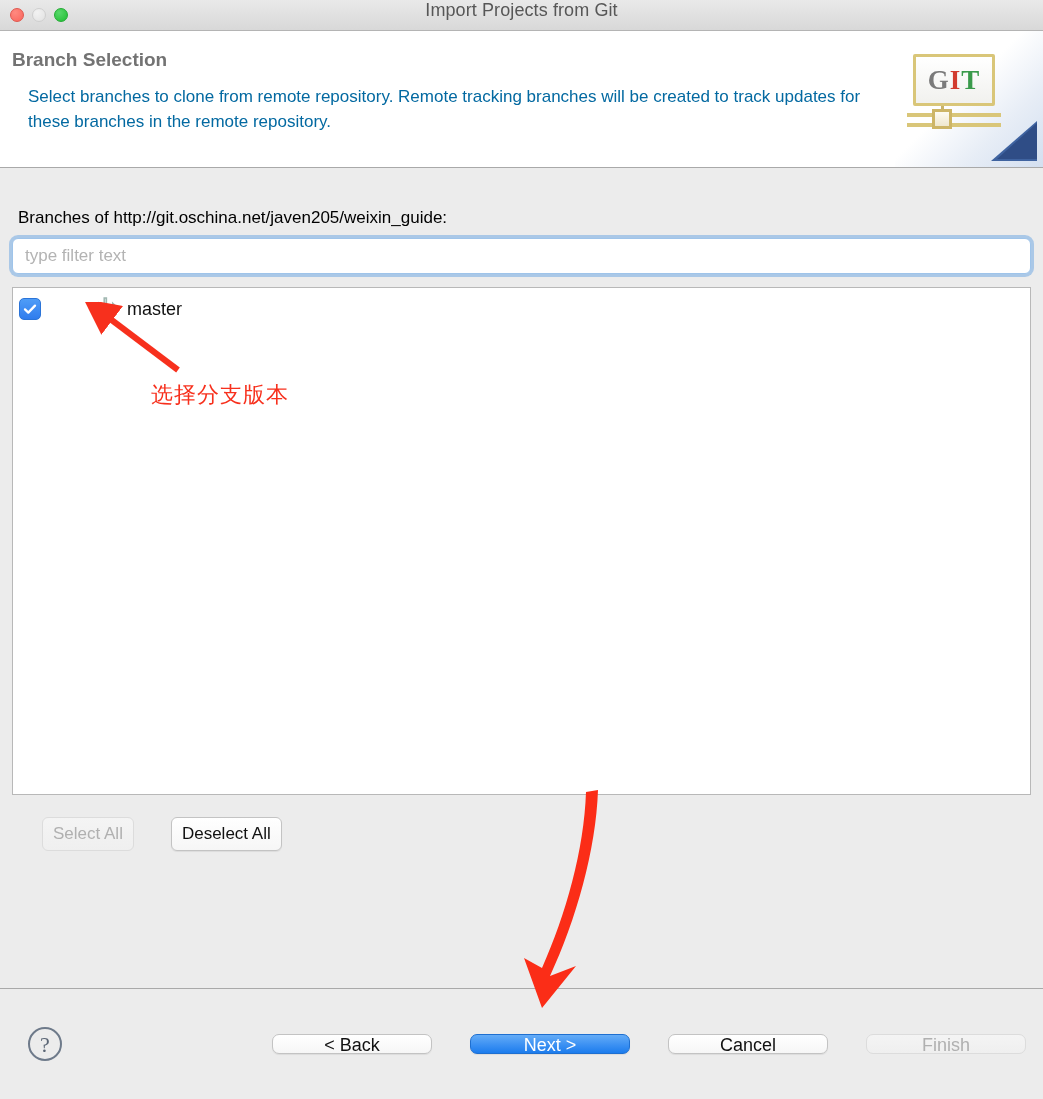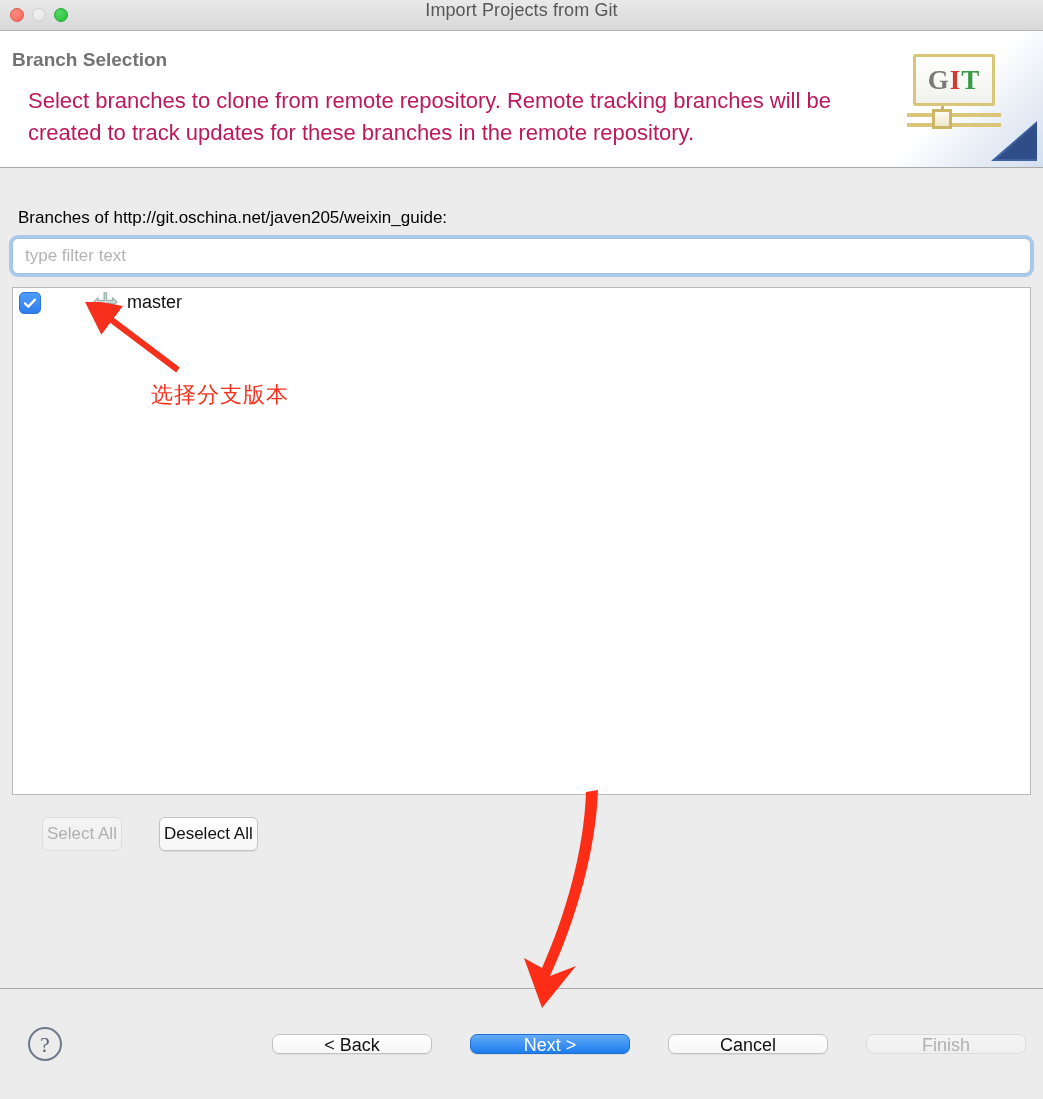--- a/index.html
+++ b/index.html
@@ -67,22 +67,22 @@
     box-sizing: border-box;
     overflow: hidden;
   }
   .header-title {
     font-size: 19px;
     font-weight: bold;
     color: #737373;
     margin: 0 0 14px 0;
   }
   .header-desc {
-    font-size: 22px;
-    color: #be185d;
+    font-size: 17px;
+    color: #0369a1;
     line-height: 1.45;
     max-width: 855px;
     margin-left: 16px;
   }
 
   
   .banner-icon {
     position: absolute;
     right: 0;
     top: 0;
@@ -195,21 +195,21 @@
   .list-box {
     flex: 0 0 508px;
     background: #fff;
     border: 1px solid #b8b8b8;
     box-sizing: border-box;
     position: relative;
     overflow: hidden;
   }
   .branch-row {
     display: flex;
-    align-items: flex-start;
+    align-items: center;
     height: 34px;
     padding-left: 6px;
     margin-top: 4px;
   }
   .checkbox {
     width: 22px;
     height: 22px;
     border-radius: 5px;
     background: linear-gradient(to bottom, #4f9df7, #2f7ced);
     border: 1px solid #2b74d8;
@@ -258,21 +258,21 @@
     padding: 22px 0 0 30px;
   }
   .btn {
     font-family: "Liberation Sans", sans-serif;
     font-size: 17px;
     border-radius: 6px;
     border: 1px solid #c3c3c3;
     background: linear-gradient(to bottom, #ffffff, #f6f6f6);
     color: #111;
     height: 34px;
-    padding: 0 4px;
+    padding: 0 10px;
     box-shadow: 0 1px 1px rgba(0,0,0,0.07);
     cursor: pointer;
     white-space: nowrap;
   }
   .btn.disabled {
     color: #b0b0b0;
     background: linear-gradient(to bottom, #f4f4f4, #efefef);
     border-color: #dcdcdc;
     box-shadow: none;
     cursor: default;

